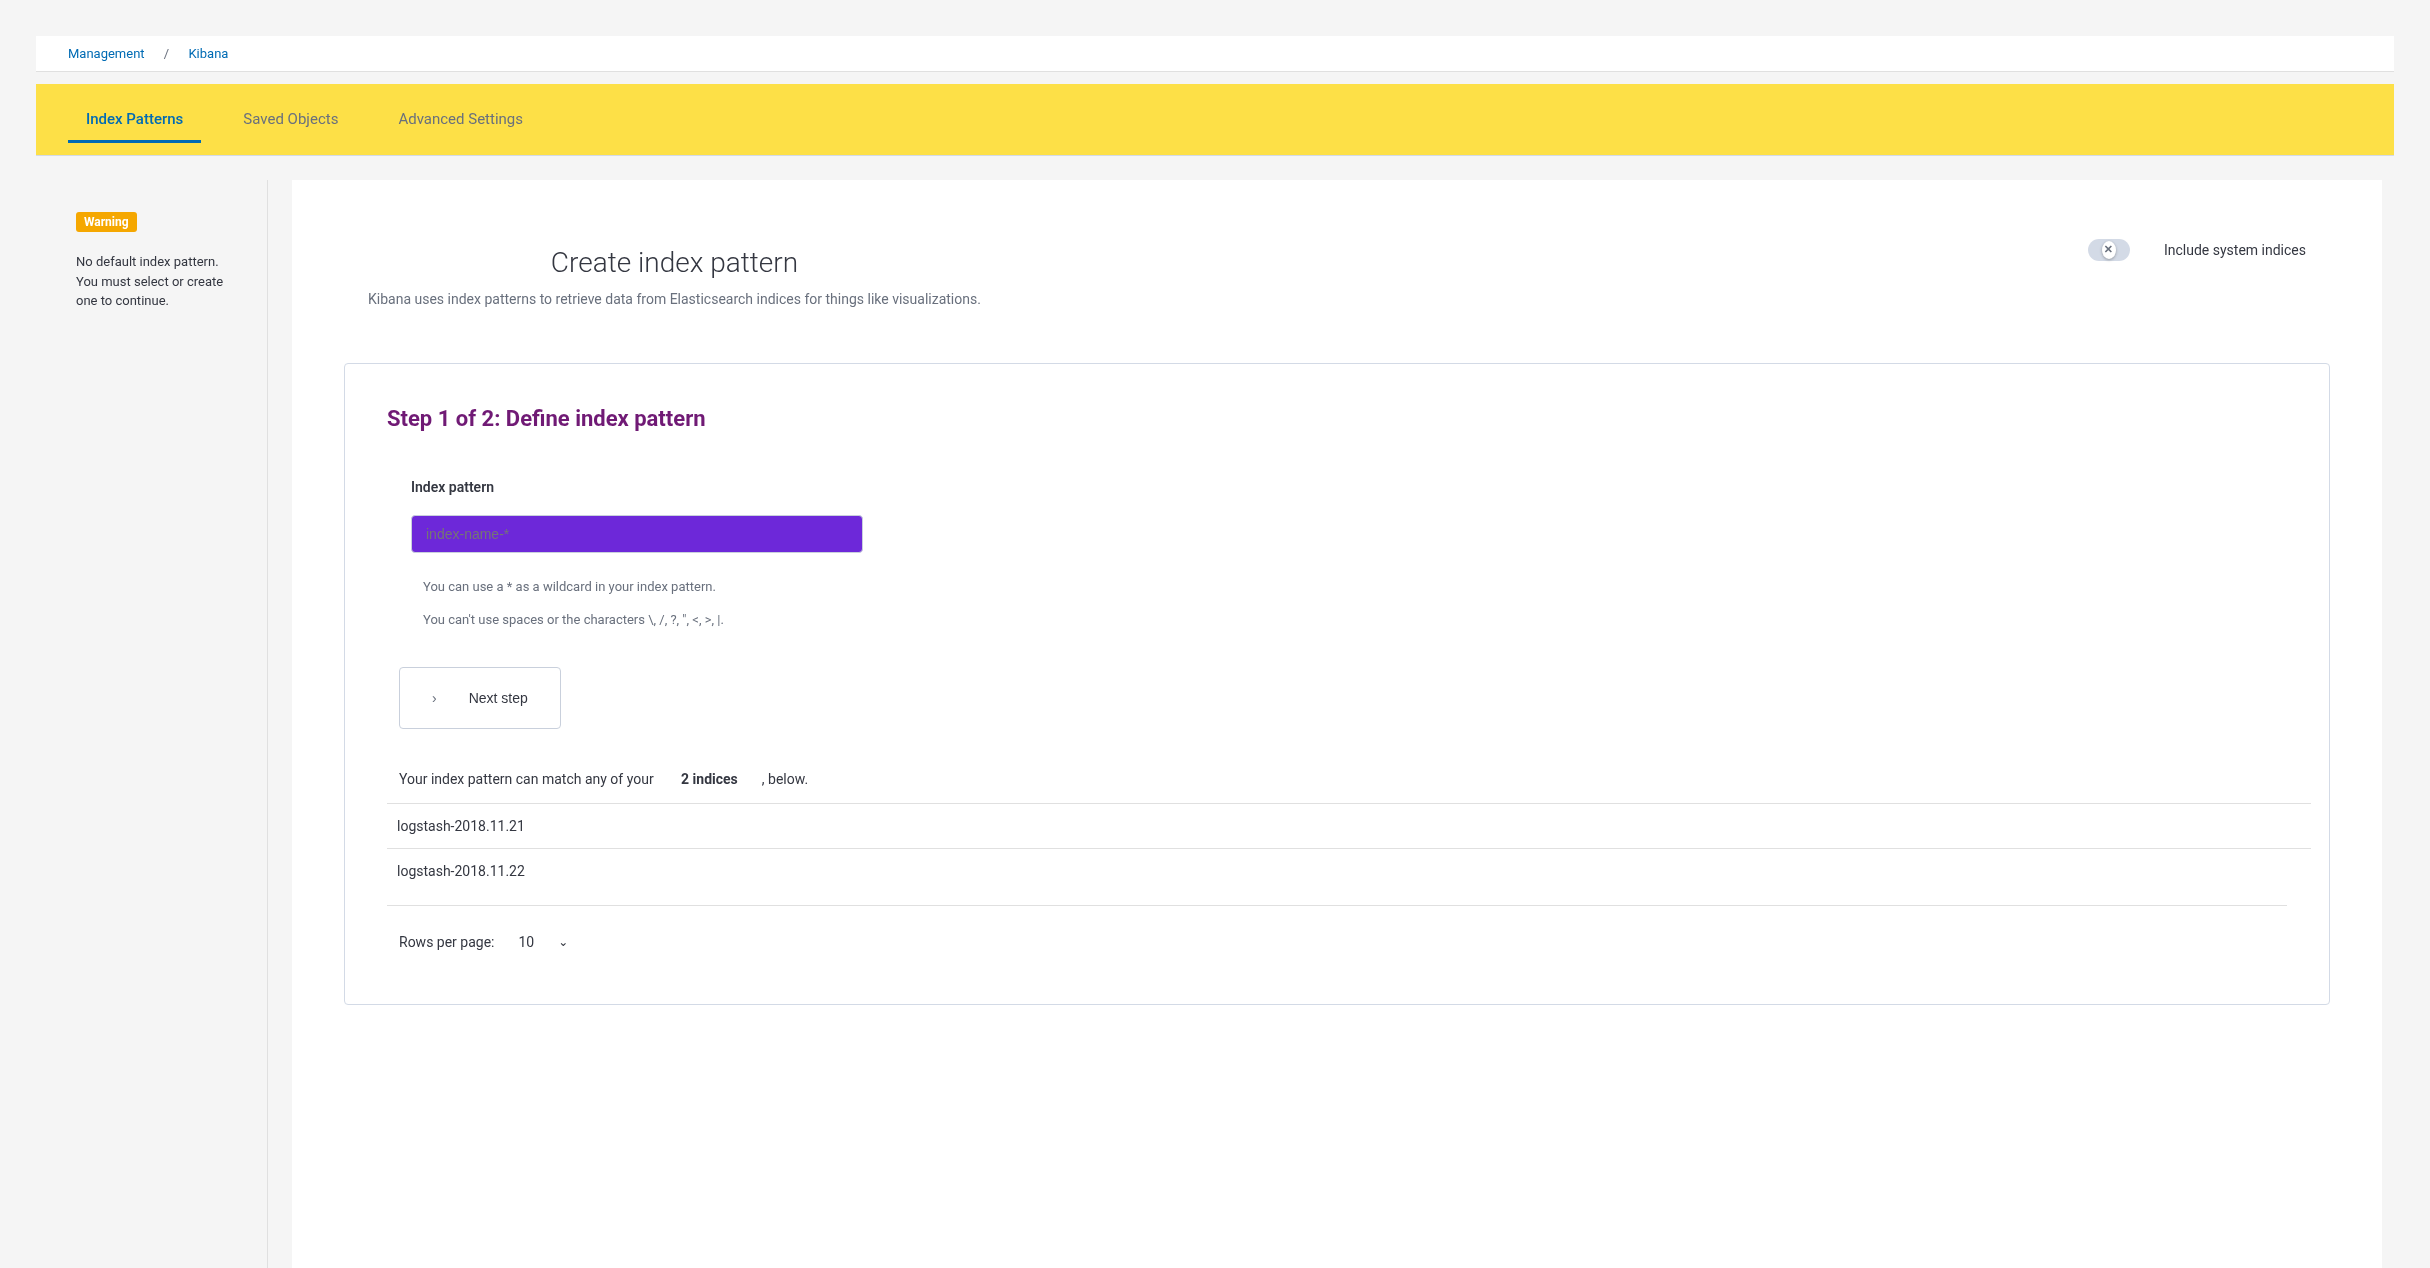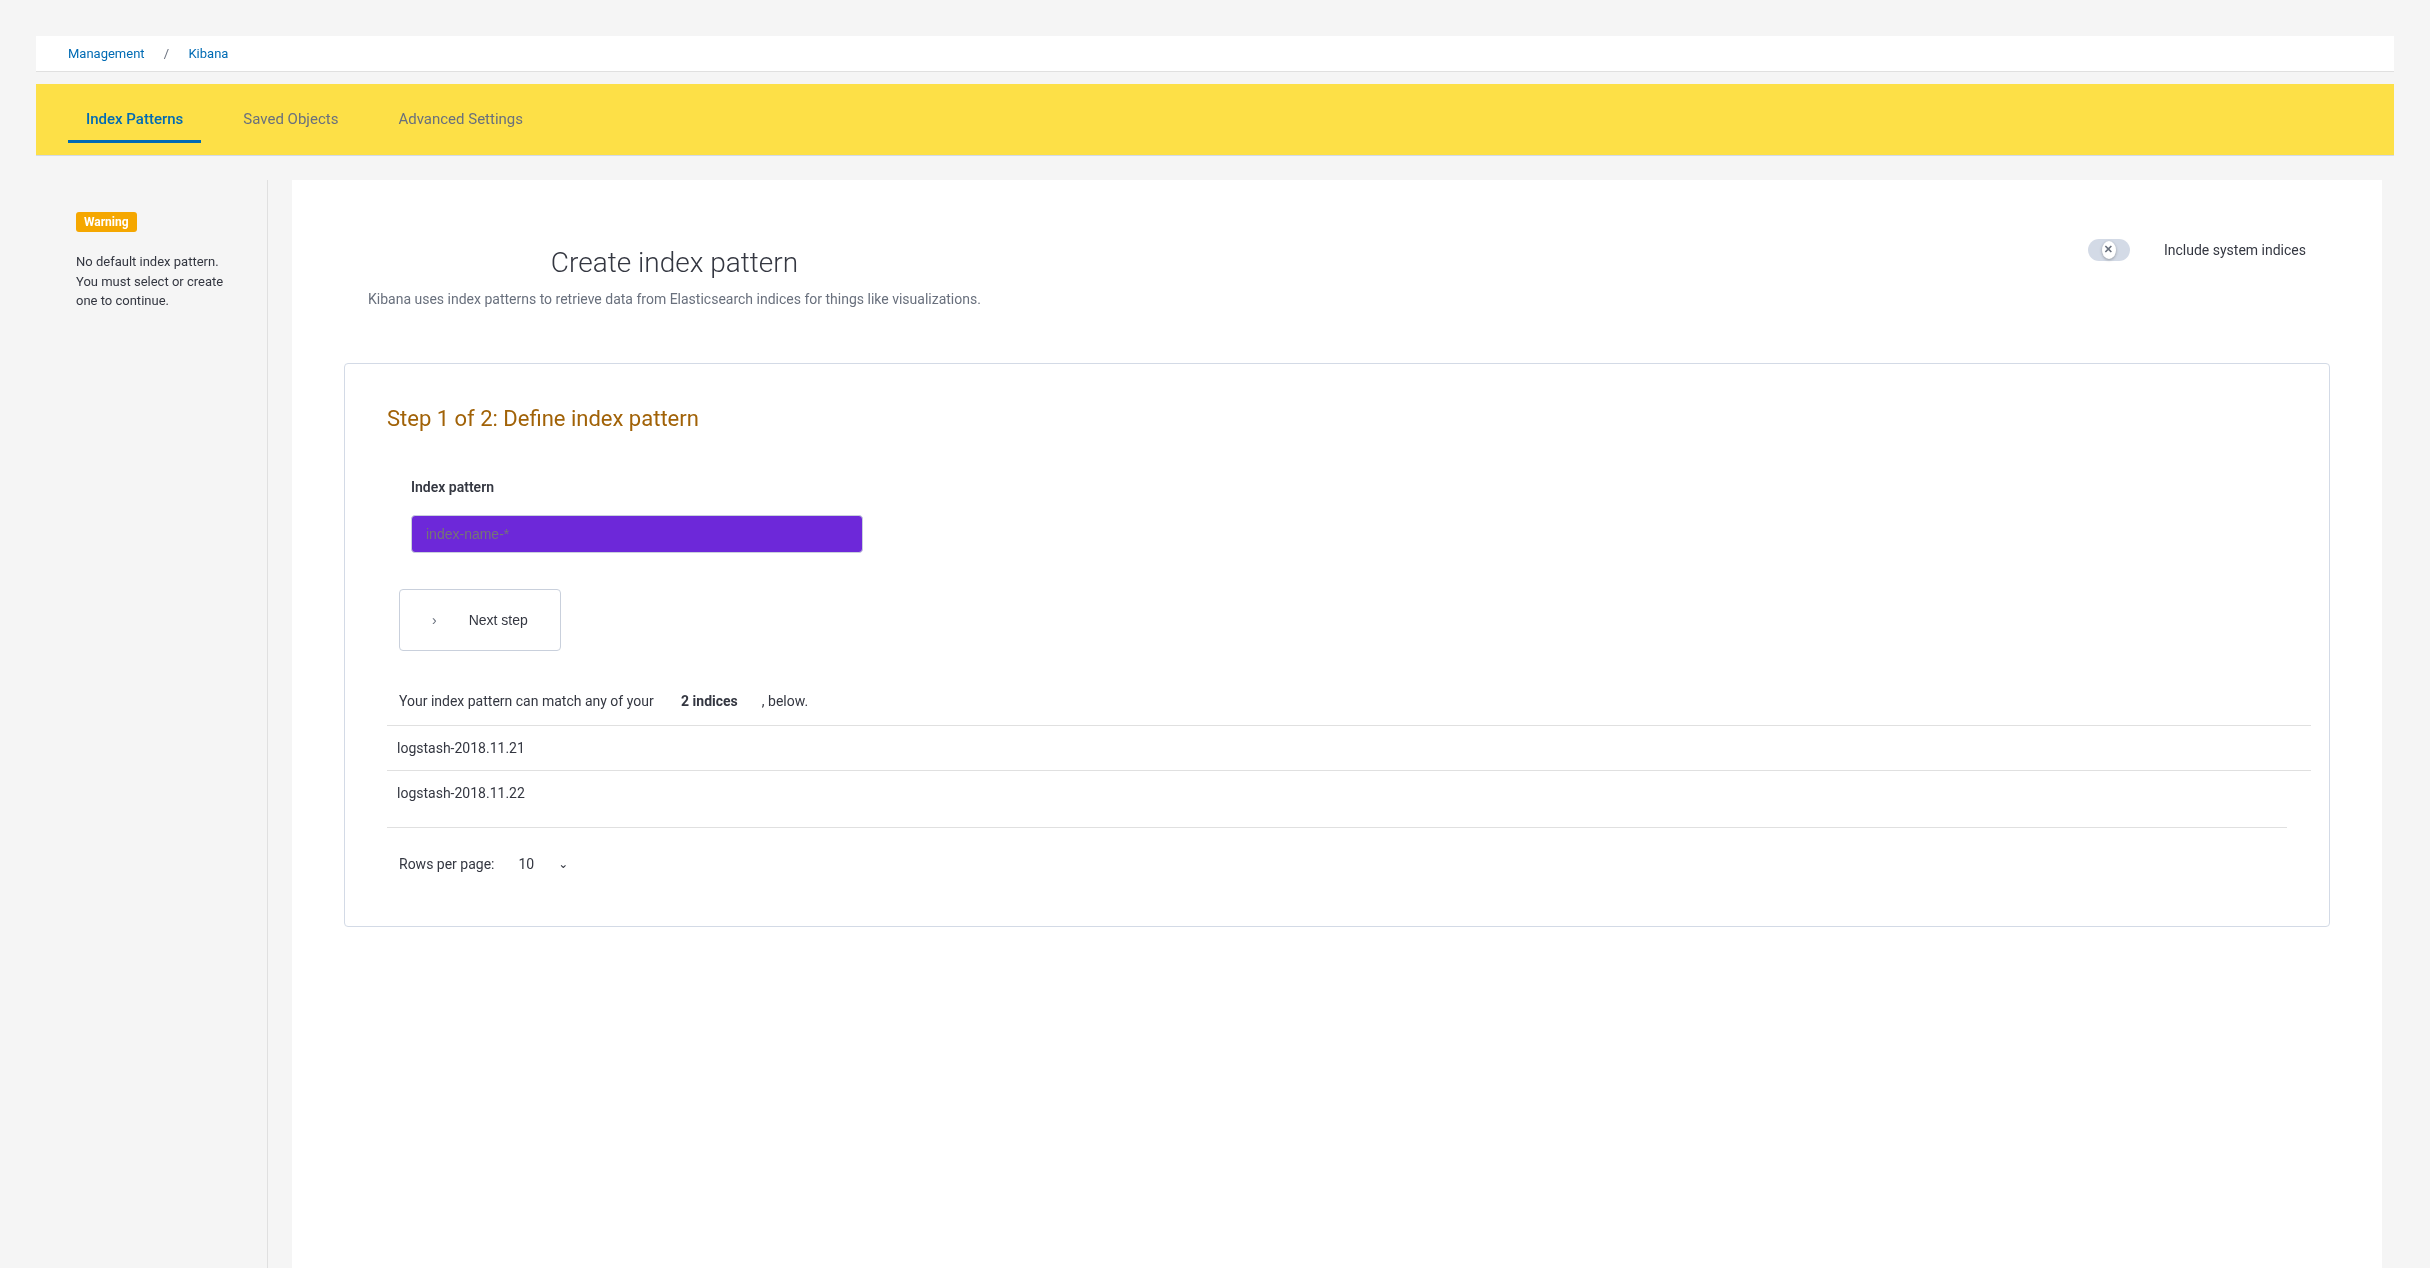--- a/index.html
+++ b/index.html
@@ -140,22 +140,22 @@
     .card {
       border: 1px solid #d3dae6;
       border-radius: 4px;
       padding: 30px;
       background: #fff;
       clear: both;
     }
 
     .step-title {
       font-size: 22px;
-      font-weight: 400;
-      color: #a16207;
+      font-weight: 700;
+      color: #701a75;
       margin-bottom: 24px;
     }
 
     .field-label {
       font-size: 14px;
       font-weight: 600;
       color: #343741;
       margin-bottom: 8px;
       display: block;
     }
@@ -285,20 +285,24 @@
     </div>
 
     <div class="card">
 
       <h2 class="step-title">Step 1 of 2: Define index pattern</h2>
 
       <div style="display:flex; justify-content:space-between; align-items:flex-start;flex-direction:column;">
         <div>
           <label class="field-label">Index pattern</label>
           <input class="index-pattern-input" type="text" placeholder="index-name-*" style="">
+          <div class="hint-text">
+            <div>You can use a * as a wildcard in your index pattern.</div>
+            <div>You can't use spaces or the characters \, /, ?, ", &lt;, &gt;, |.</div>
+          </div>
         </div>
 
         <button class="next-step-btn">
           <span class="chevron-icon">›</span>
           <span>Next step</span>
         </button>
       </div>
 
       <p class="match-text">
         <span>Your index pattern can match any of your </span><strong>2 indices</strong><span>, below.</span>

